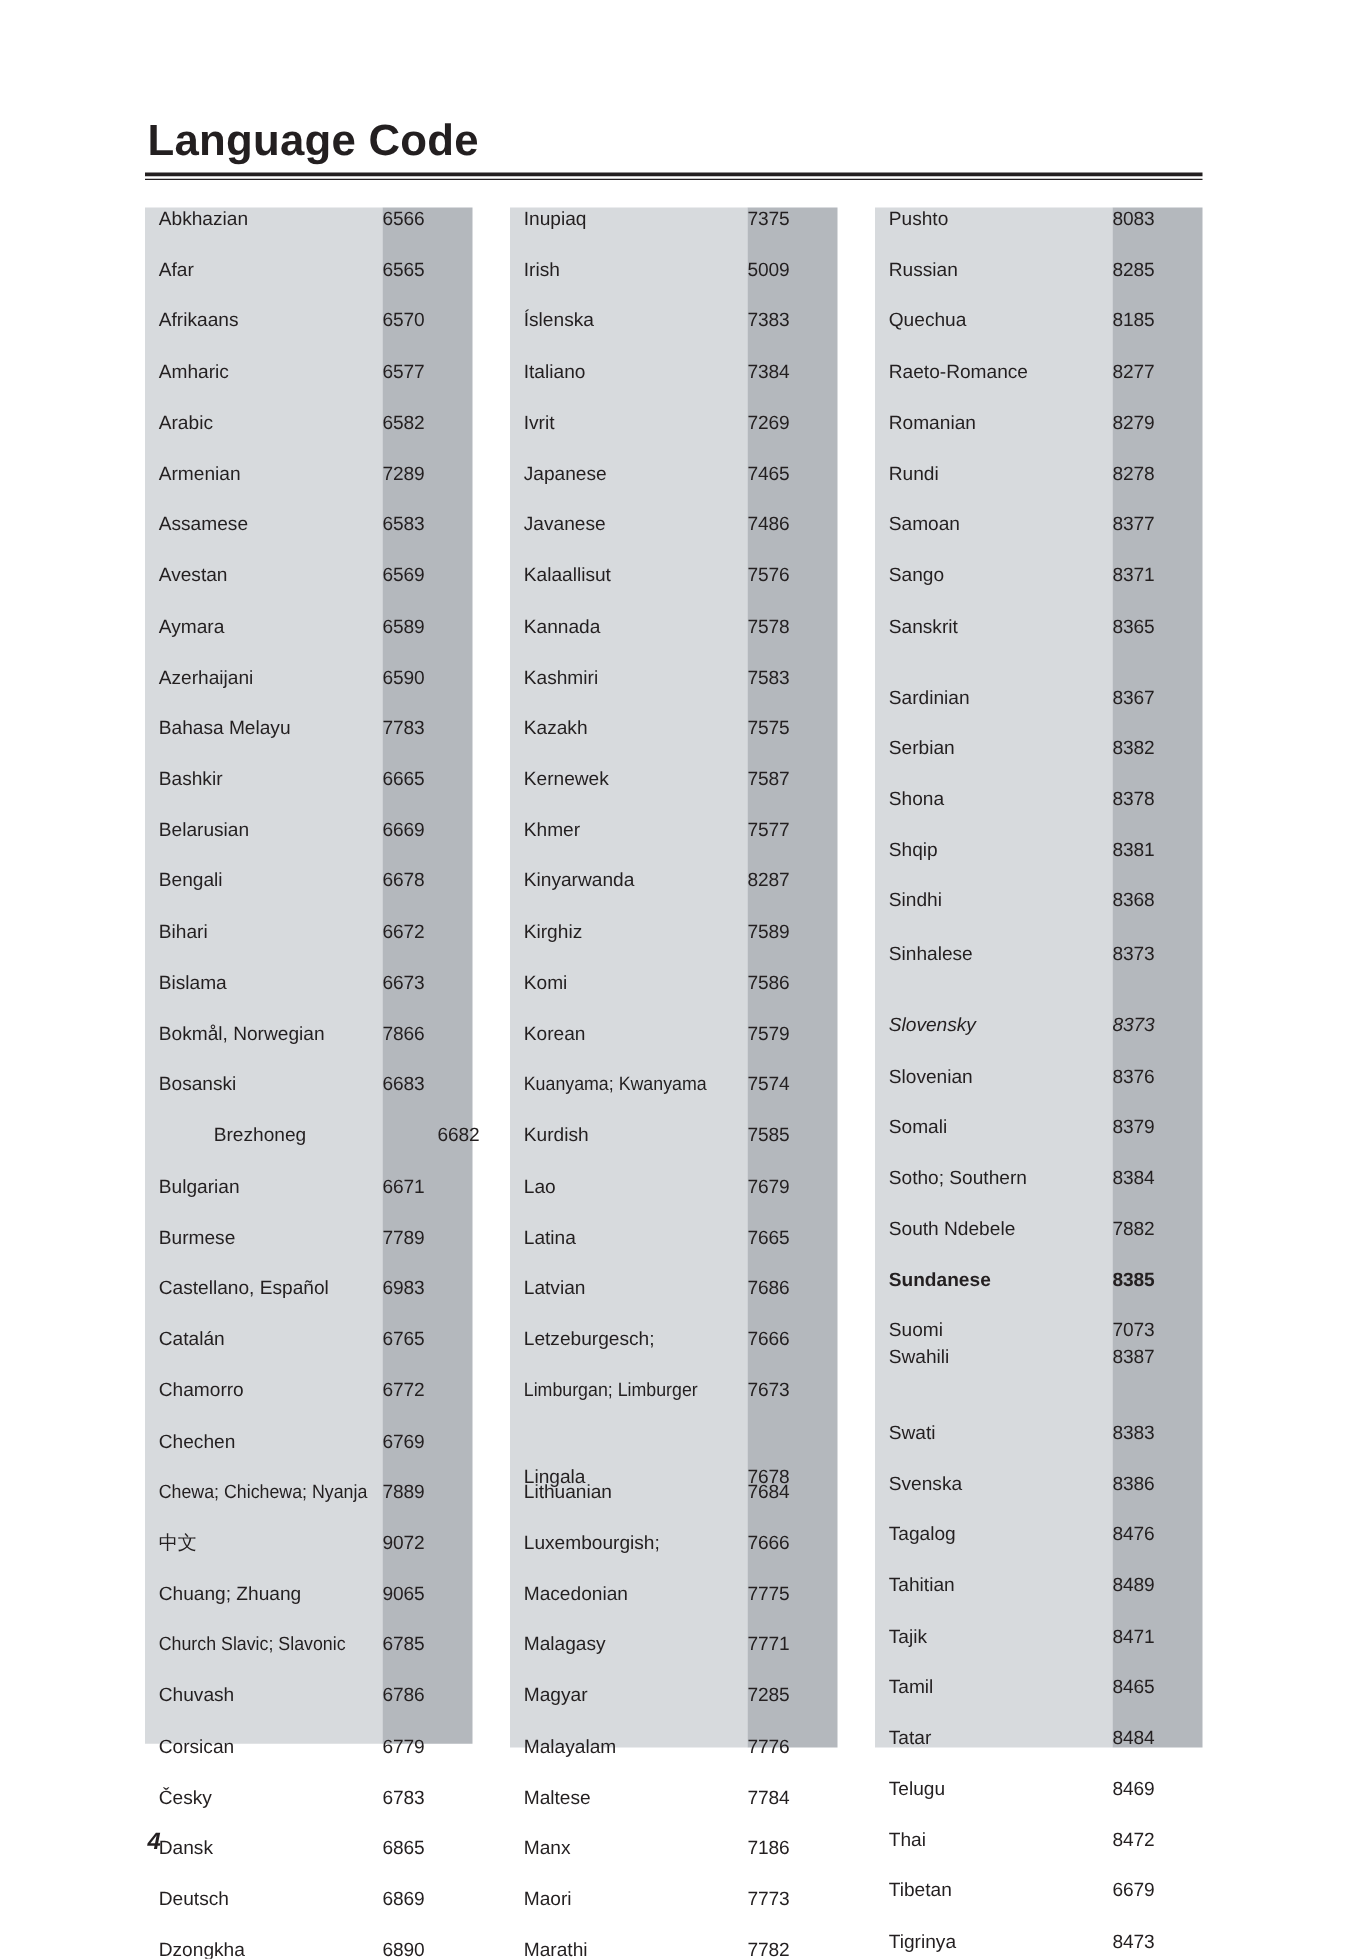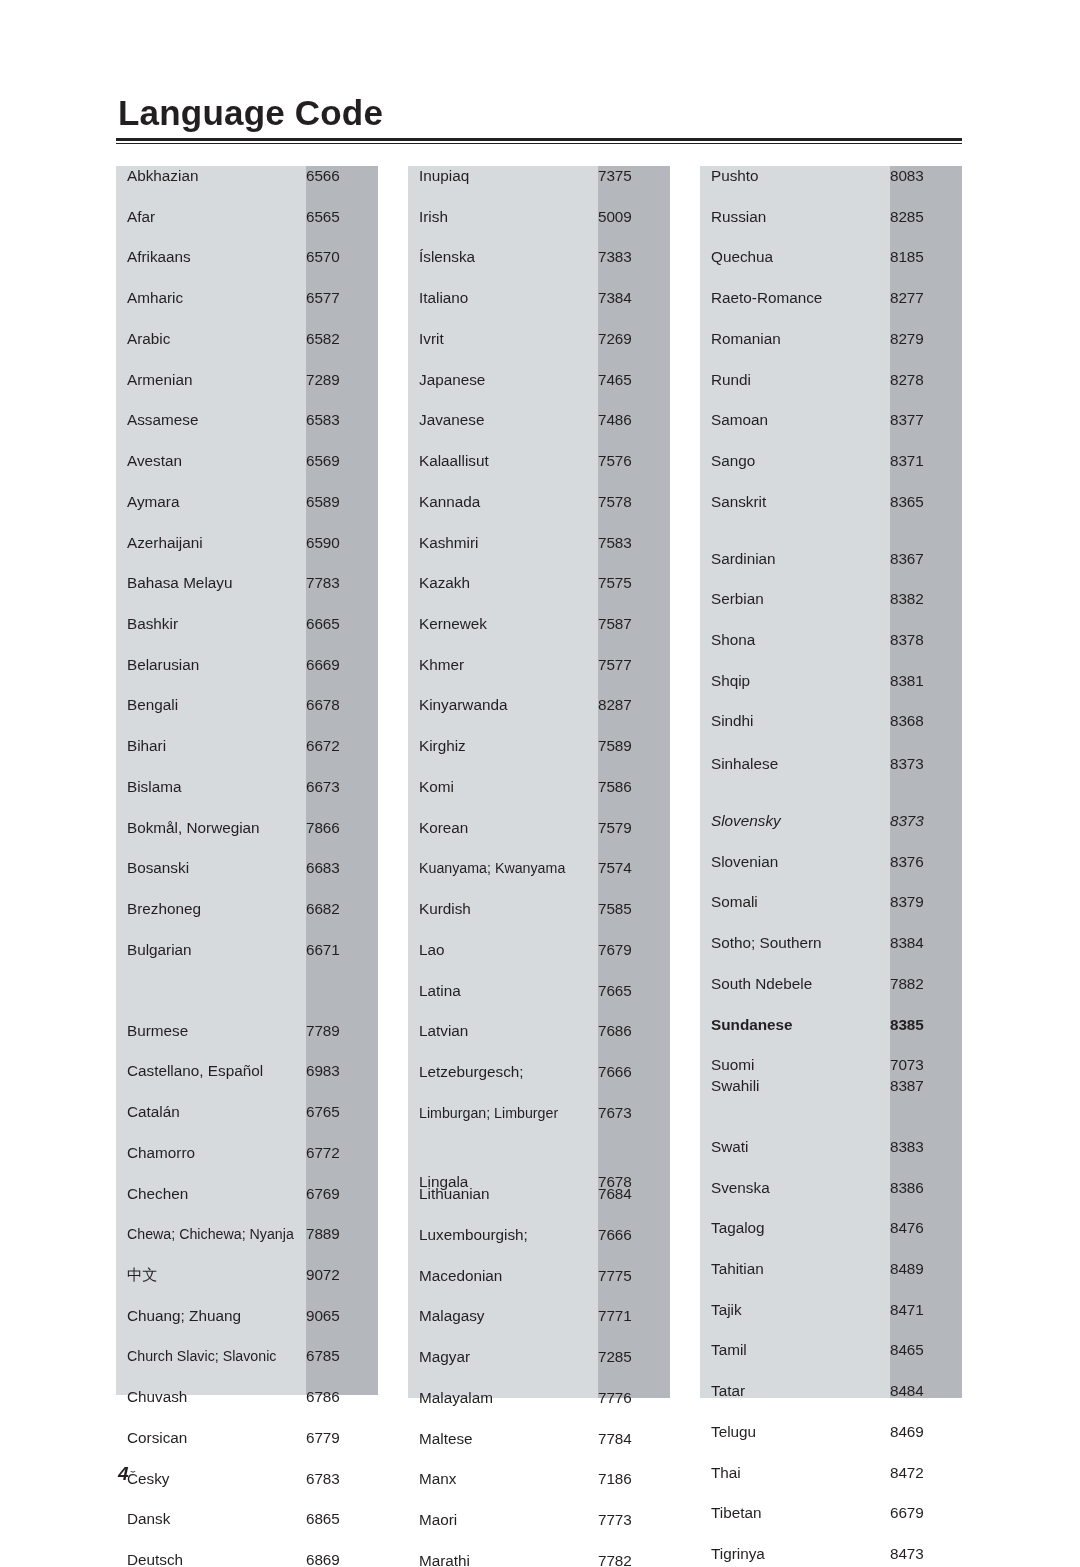--- a/index.html
+++ b/index.html
@@ -192,29 +192,29 @@
             <span class="code">6673</span>
           </div>
           <div class="row" style="top: 325.92px;">
             <span class="lang">Bokmål, Norwegian</span>
             <span class="code">7866</span>
           </div>
           <div class="row" style="top: 346.29px;">
             <span class="lang">Bosanski</span>
             <span class="code">6683</span>
           </div>
-          <div class="row" style="top: 366.66px;">
+          <div class="row" style="top: 366.66px; margin-left: 44px;">
             <span class="lang">Brezhoneg</span>
             <span class="code">6682</span>
           </div>
           <div class="row" style="top: 387.03px;">
             <span class="lang">Bulgarian</span>
             <span class="code">6671</span>
           </div>
-          <div class="row" style="top: 407.4px; margin-top: 40px;">
+          <div class="row" style="top: 407.4px;">
             <span class="lang">Burmese</span>
             <span class="code">7789</span>
           </div>
           <div class="row" style="top: 427.77px;">
             <span class="lang">Castellano, Español</span>
             <span class="code">6983</span>
           </div>
           <div class="row" style="top: 448.14px;">
             <span class="lang">Catalán</span>
             <span class="code">6765</span>

